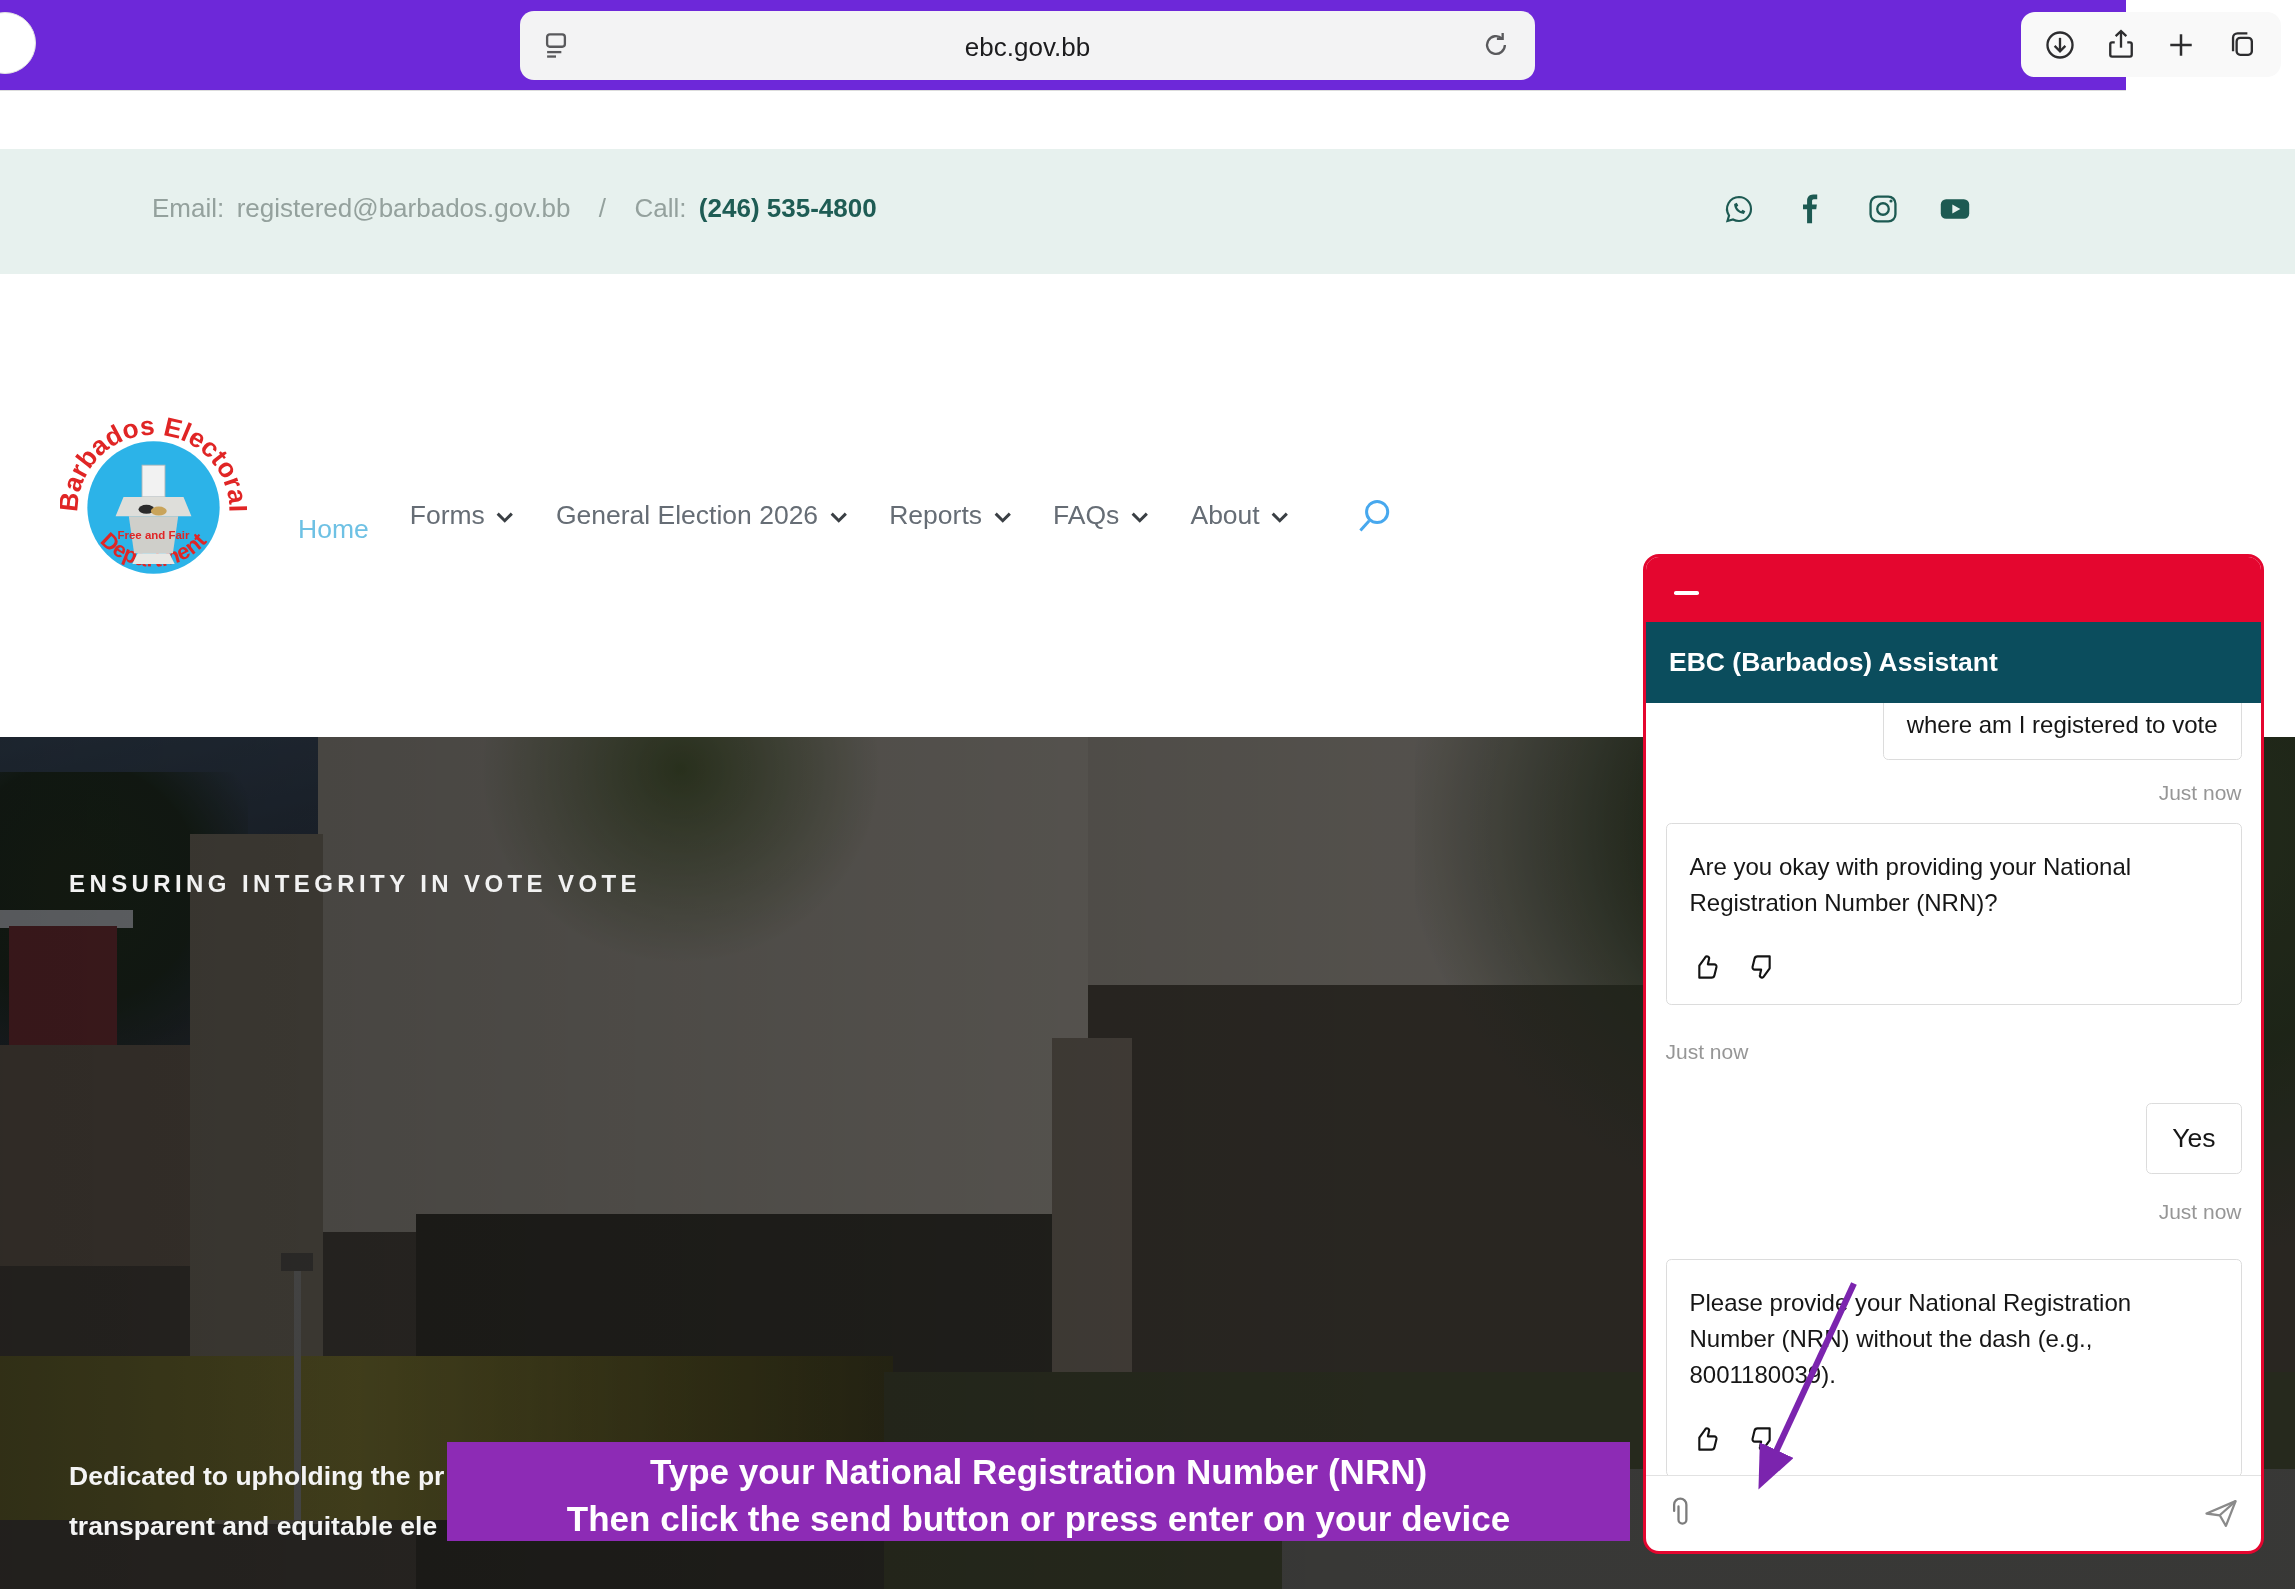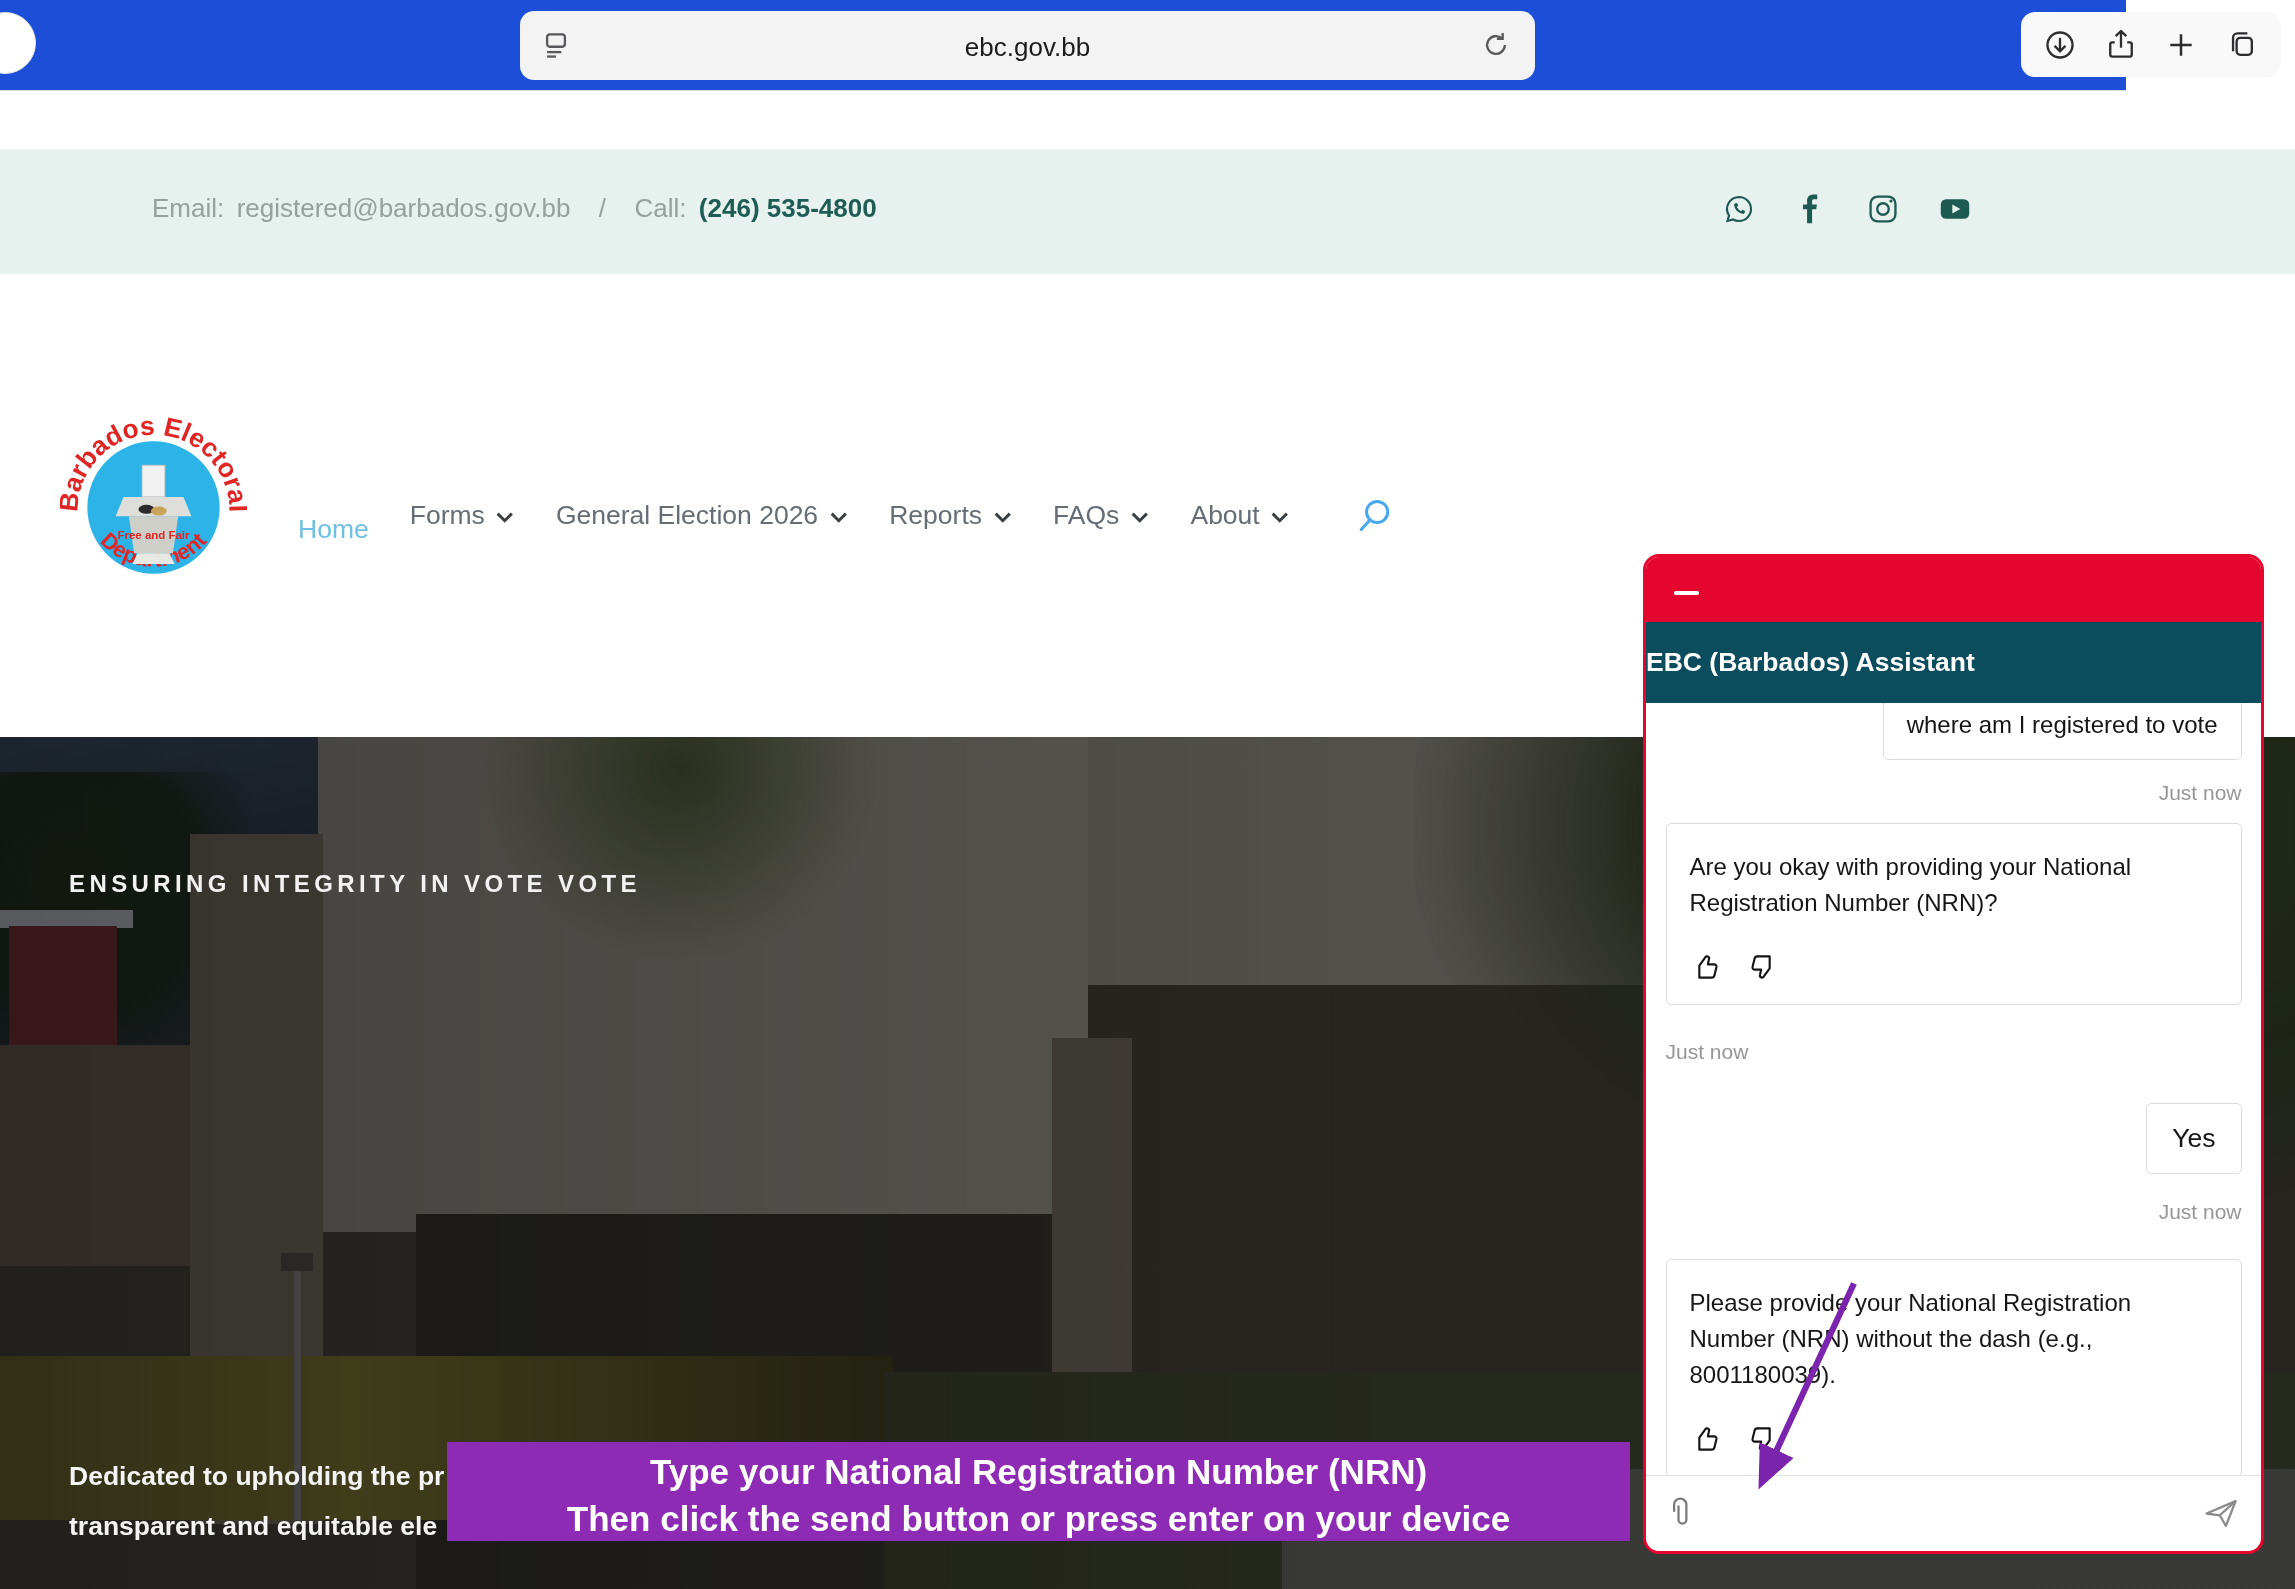--- a/index.html
+++ b/index.html
@@ -5,21 +5,21 @@
   :root{
     --red:#e4062f; --teal:#0b4d5d; --mint:#e7f1ee; --linkblue:#6ec1e4;
     --searchblue:#47a8ee; --purple:#8d2bb5; --arrow:#7b24ae;
     --navgray:#666d75; --phone:#1e5c54; --social:#1d5a52;
   }
   *{margin:0;padding:0;box-sizing:border-box;}
   body{font-family:"Liberation Sans",sans-serif;background:#fff;}
   .screen{position:relative;width:2295px;height:1590px;overflow:hidden;background:#fff;}
 
   
-  .toolbar{position:absolute;left:0;top:0;width:2126px;height:91px;background:#1d4ed8;border-bottom:0.9px solid #ddd;}
+  .toolbar{position:absolute;left:0;top:0;width:2126px;height:91px;background:#6d28d9;border-bottom:0.9px solid #ddd;}
   .edge-circle{position:absolute;left:-26.5px;top:12.4px;width:62px;height:62px;border-radius:50%;background:#fff;border:1.8px solid #e2e2e2;}
   .url-capsule{position:absolute;left:520px;top:10.6px;width:1015px;height:69px;border-radius:14px;background:#f3f3f4;}
   .url-text{position:absolute;left:0;right:0;top:21px;text-align:center;font-size:26px;color:#1c1c1e;}
   .cap-ic{position:absolute;top:18.6px;width:32px;height:32px;color:#59595c;}
   .reader-ic{left:19.5px;}
   .refresh-ic{right:23px;}
   .actions-capsule{position:absolute;left:2021px;top:12.4px;width:260px;height:65px;border-radius:14px;background:#f9f9f9;display:flex;align-items:center;justify-content:space-around;padding:0 8.8px;}
   .act-ic{width:34px;height:34px;color:#2d2d2f;}
 
   
@@ -71,21 +71,21 @@
   .hero h1{margin-top:44px;font-size:97px;line-height:142px;font-weight:bold;letter-spacing:-0.9px;color:#fff;}
   .hero-para{position:absolute;left:69px;top:714px;z-index:3;color:#f4f4f4;font-size:26.5px;font-weight:600;line-height:50px;white-space:nowrap;}
 
   
   .banner{position:absolute;left:447px;top:1442px;width:1183px;height:99px;background:var(--purple);z-index:6;color:#fff;font-weight:bold;font-size:35px;line-height:47px;text-align:center;padding-top:6px;}
 
   
   .chat{position:absolute;left:1643px;top:554px;width:621px;height:1000px;background:#fff;border:3.5px solid var(--red);border-radius:16px;z-index:10;overflow:hidden;display:flex;flex-direction:column;}
   .chat-red{height:65px;background:var(--red);position:relative;flex:0 0 auto;}
   .min-dash{position:absolute;left:28px;top:34px;width:25px;height:3.5px;border-radius:1.8px;background:#fff;cursor:pointer;}
-  .chat-teal{height:81px;background:var(--teal);display:flex;align-items:center;flex:0 0 auto;}
+  .chat-teal{height:81px;background:var(--teal);display:flex;align-items:center;padding-left:23px;flex:0 0 auto;}
   .chat-title{color:#fff;font-size:26.5px;font-weight:bold;}
   .chat-body{flex:1 1 auto;overflow:hidden;padding:0 19.5px;display:flex;flex-direction:column;}
   .msg{border:0.9px solid #dcdcdc;border-radius:5.3px;background:#fff;color:#161616;}
   .msg.bot{padding:25px 23px 21px;font-size:24px;line-height:36px;}
   .msg.user{align-self:flex-end;padding:19.5px 23px;font-size:24px;line-height:30px;}
   .msg.first{margin-top:-14px;}
   .msg.yes{margin-top:39px;padding:19.5px 25px;font-size:26.5px;}
   .msg.b1{margin-top:17.7px;}
   .msg.b2{margin-top:35px;}
   .fb{display:flex;gap:25px;margin-top:30px;}

